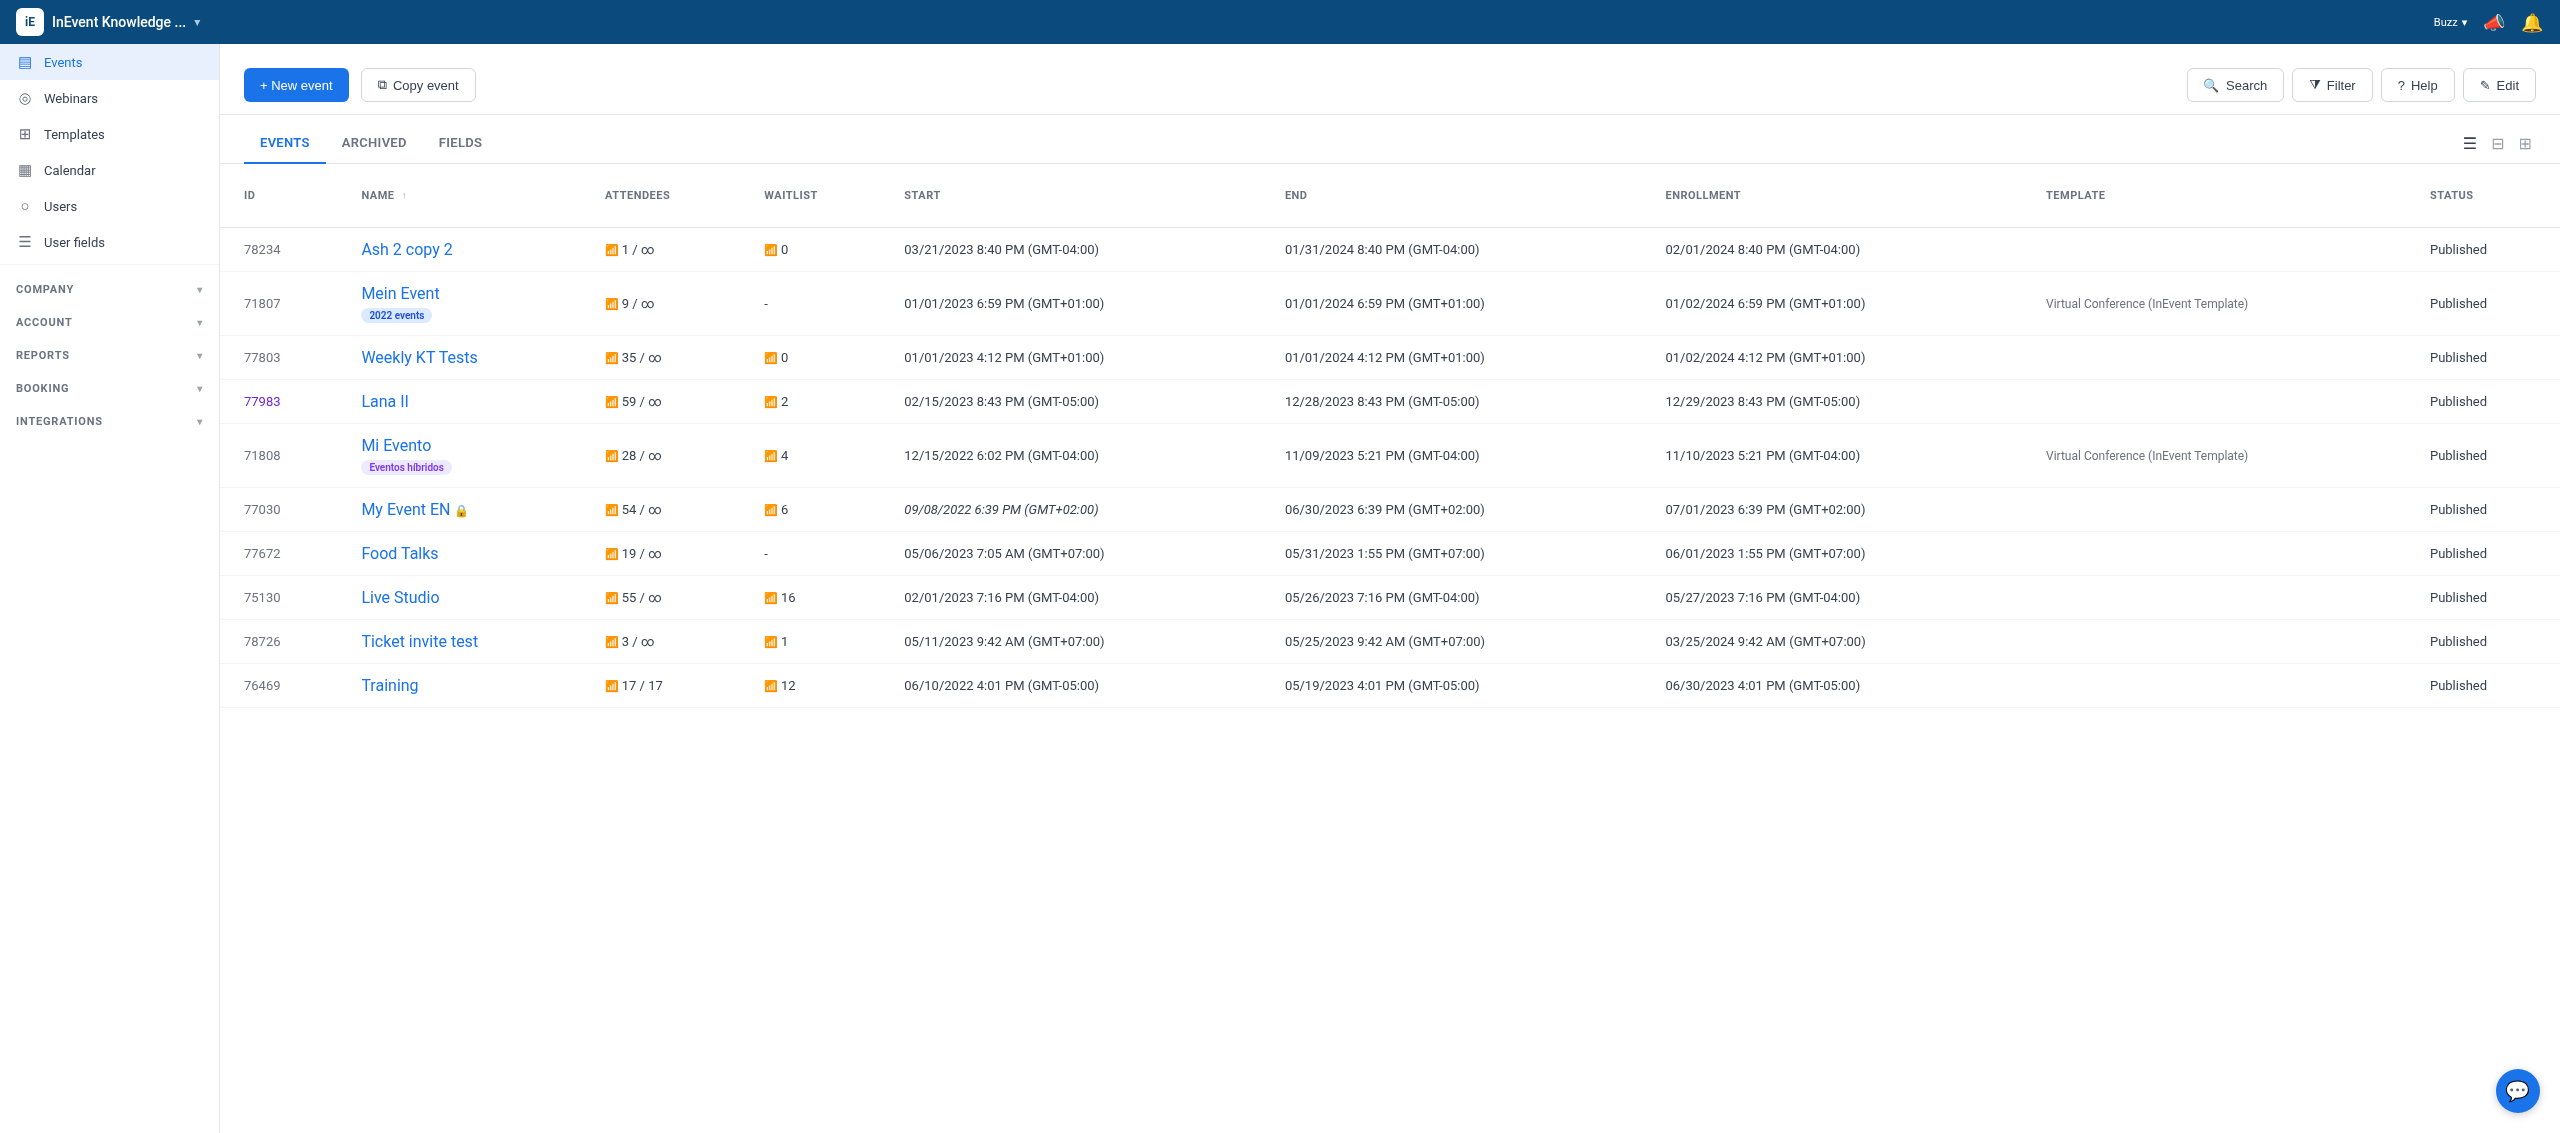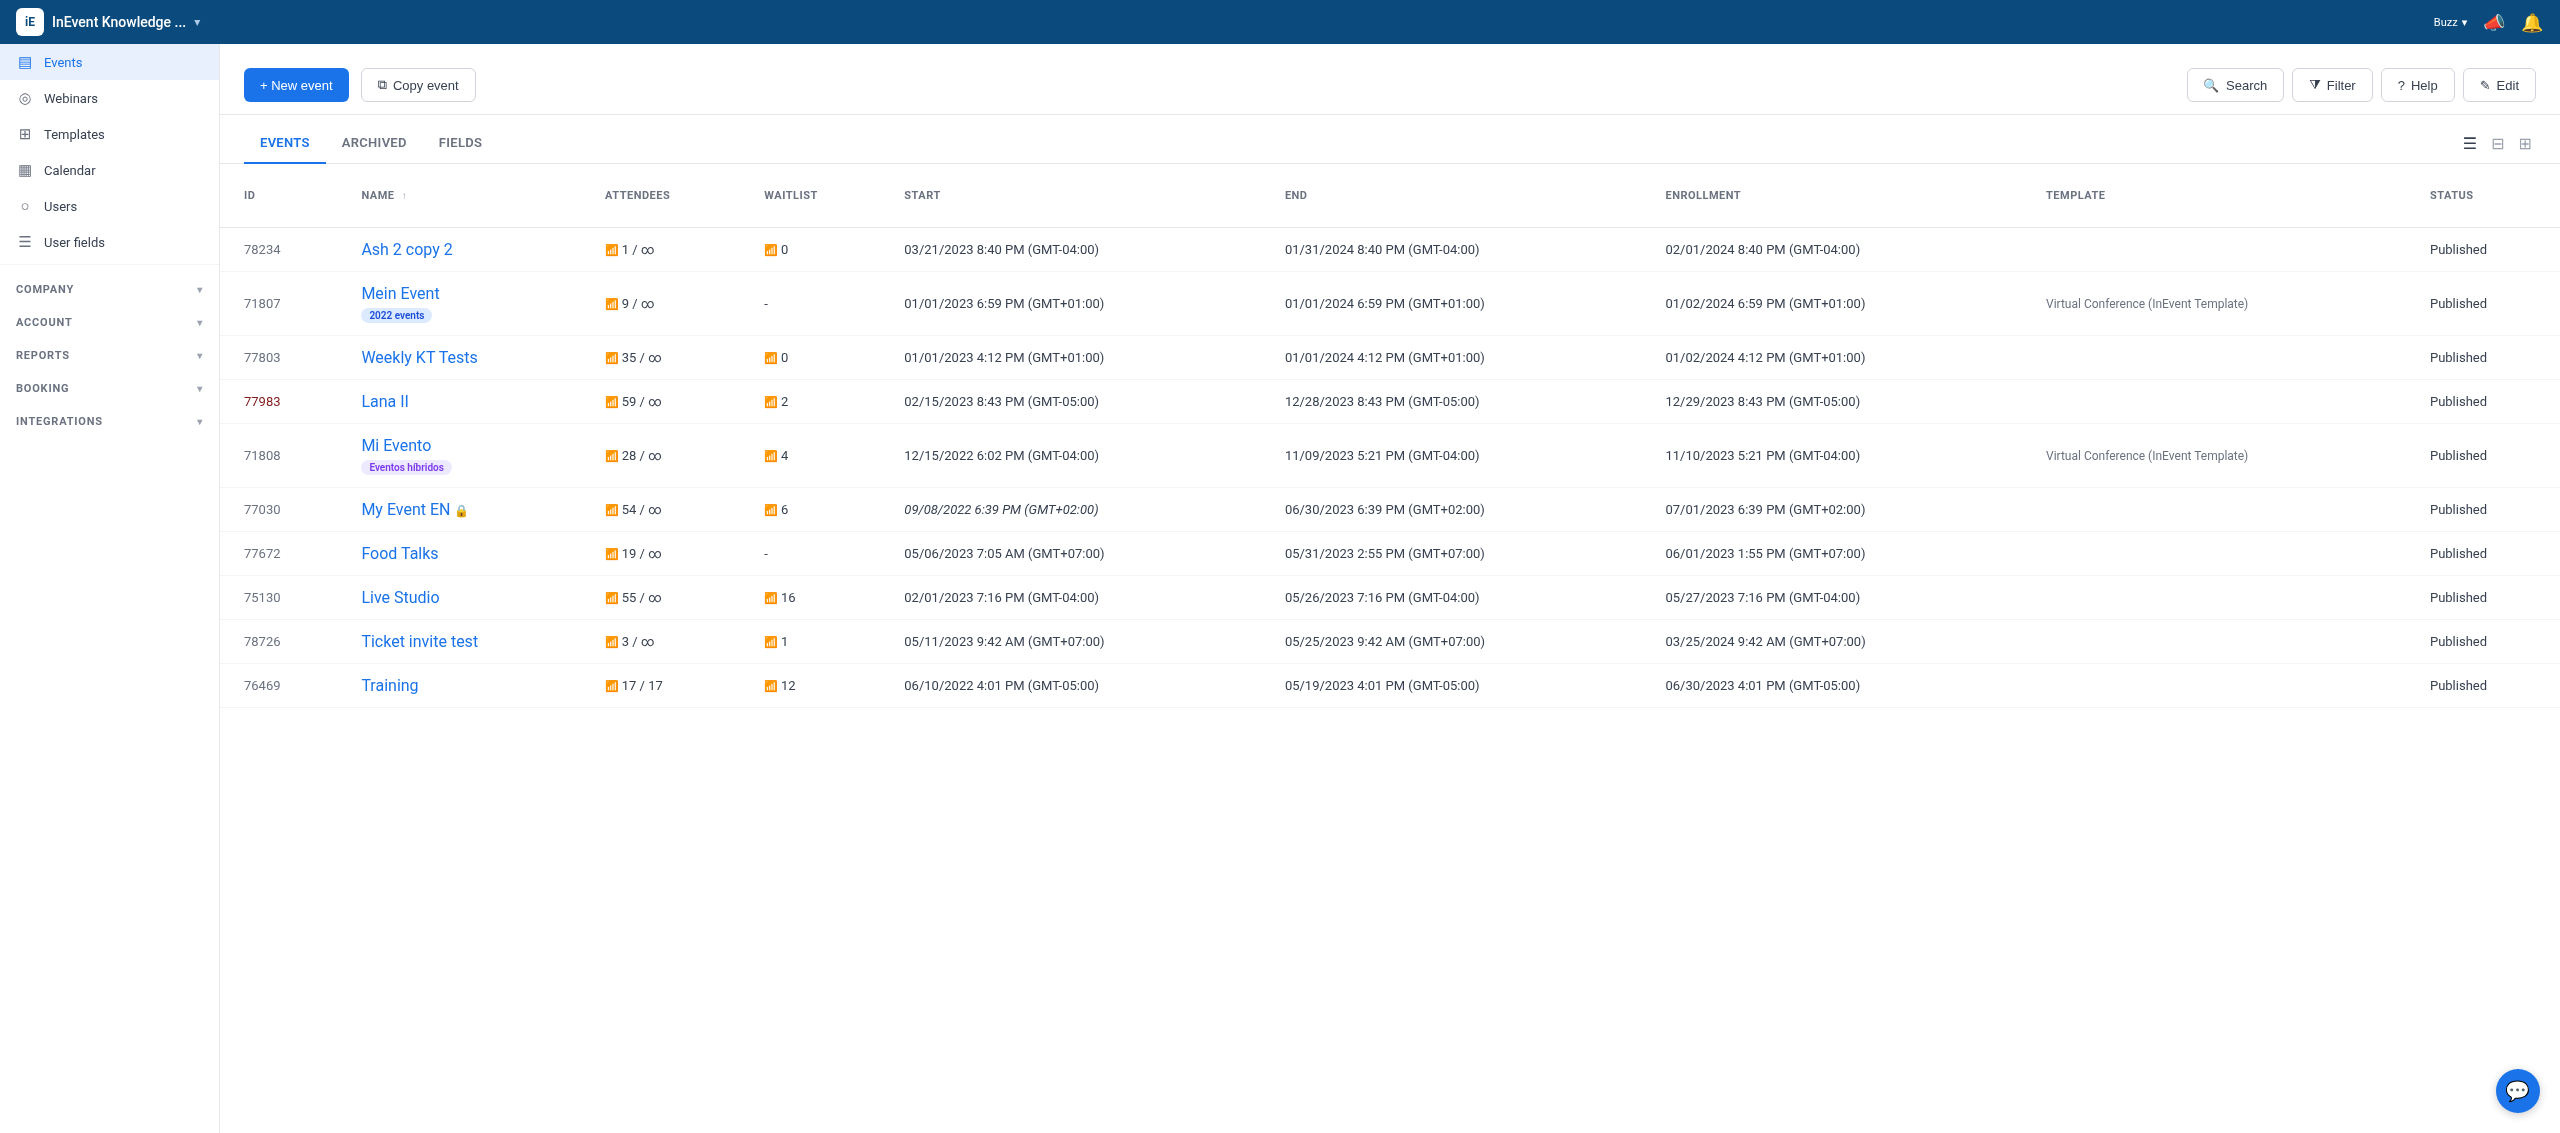--- a/index.html
+++ b/index.html
@@ -369,21 +369,21 @@
               <td><a href="#" class="event-link">Weekly KT Tests</a></td>
               <td class="attendees-cell"><span style="font-size:11px;margin-right:3px;">📶</span>35 / ∞</td>
               <td><span style="font-size:11px;margin-right:3px;">📶</span>0</td>
               <td style="white-space: nowrap;">01/01/2023 4:12 PM (GMT+01:00)</td>
               <td style="white-space: nowrap;">01/01/2024 4:12 PM (GMT+01:00)</td>
               <td style="white-space: nowrap;">01/02/2024 4:12 PM (GMT+01:00)</td>
               <td style="font-size: 12px; color: rgb(107, 114, 128);"></td>
               <td class="status-published">Published</td>
             </tr>
             <tr>
-              <td style="color: #7f1d1d;">77983</td>
+              <td style="color: #6d28d9;">77983</td>
               <td><a href="#" class="event-link">Lana II</a></td>
               <td class="attendees-cell"><span style="font-size:11px;margin-right:3px;">📶</span>59 / ∞</td>
               <td><span style="font-size:11px;margin-right:3px;">📶</span>2</td>
               <td style="white-space: nowrap;">02/15/2023 8:43 PM (GMT-05:00)</td>
               <td style="white-space: nowrap;">12/28/2023 8:43 PM (GMT-05:00)</td>
               <td style="white-space: nowrap;">12/29/2023 8:43 PM (GMT-05:00)</td>
               <td style="font-size: 12px; color: rgb(107, 114, 128);"></td>
               <td class="status-published">Published</td>
             </tr>
             <tr>
@@ -407,21 +407,21 @@
               <td style="white-space: nowrap;">07/01/2023 6:39 PM (GMT+02:00)</td>
               <td style="font-size: 12px; color: rgb(107, 114, 128);"></td>
               <td class="status-published">Published</td>
             </tr>
             <tr>
               <td style="color: rgb(107, 114, 128);">77672</td>
               <td><a href="#" class="event-link">Food Talks</a></td>
               <td class="attendees-cell"><span style="font-size:11px;margin-right:3px;">📶</span>19 / ∞</td>
               <td>-</td>
               <td style="white-space: nowrap;">05/06/2023 7:05 AM (GMT+07:00)</td>
-              <td style="white-space: nowrap;">05/31/2023 2:55 PM (GMT+07:00)</td>
+              <td style="white-space: nowrap;">05/31/2023 1:55 PM (GMT+07:00)</td>
               <td style="white-space: nowrap;">06/01/2023 1:55 PM (GMT+07:00)</td>
               <td style="font-size: 12px; color: rgb(107, 114, 128);"></td>
               <td class="status-published">Published</td>
             </tr>
             <tr>
               <td style="color: rgb(107, 114, 128);">75130</td>
               <td><a href="#" class="event-link">Live Studio</a></td>
               <td class="attendees-cell"><span style="font-size:11px;margin-right:3px;">📶</span>55 / ∞</td>
               <td><span style="font-size:11px;margin-right:3px;">📶</span>16</td>
               <td style="white-space: nowrap;">02/01/2023 7:16 PM (GMT-04:00)</td>

